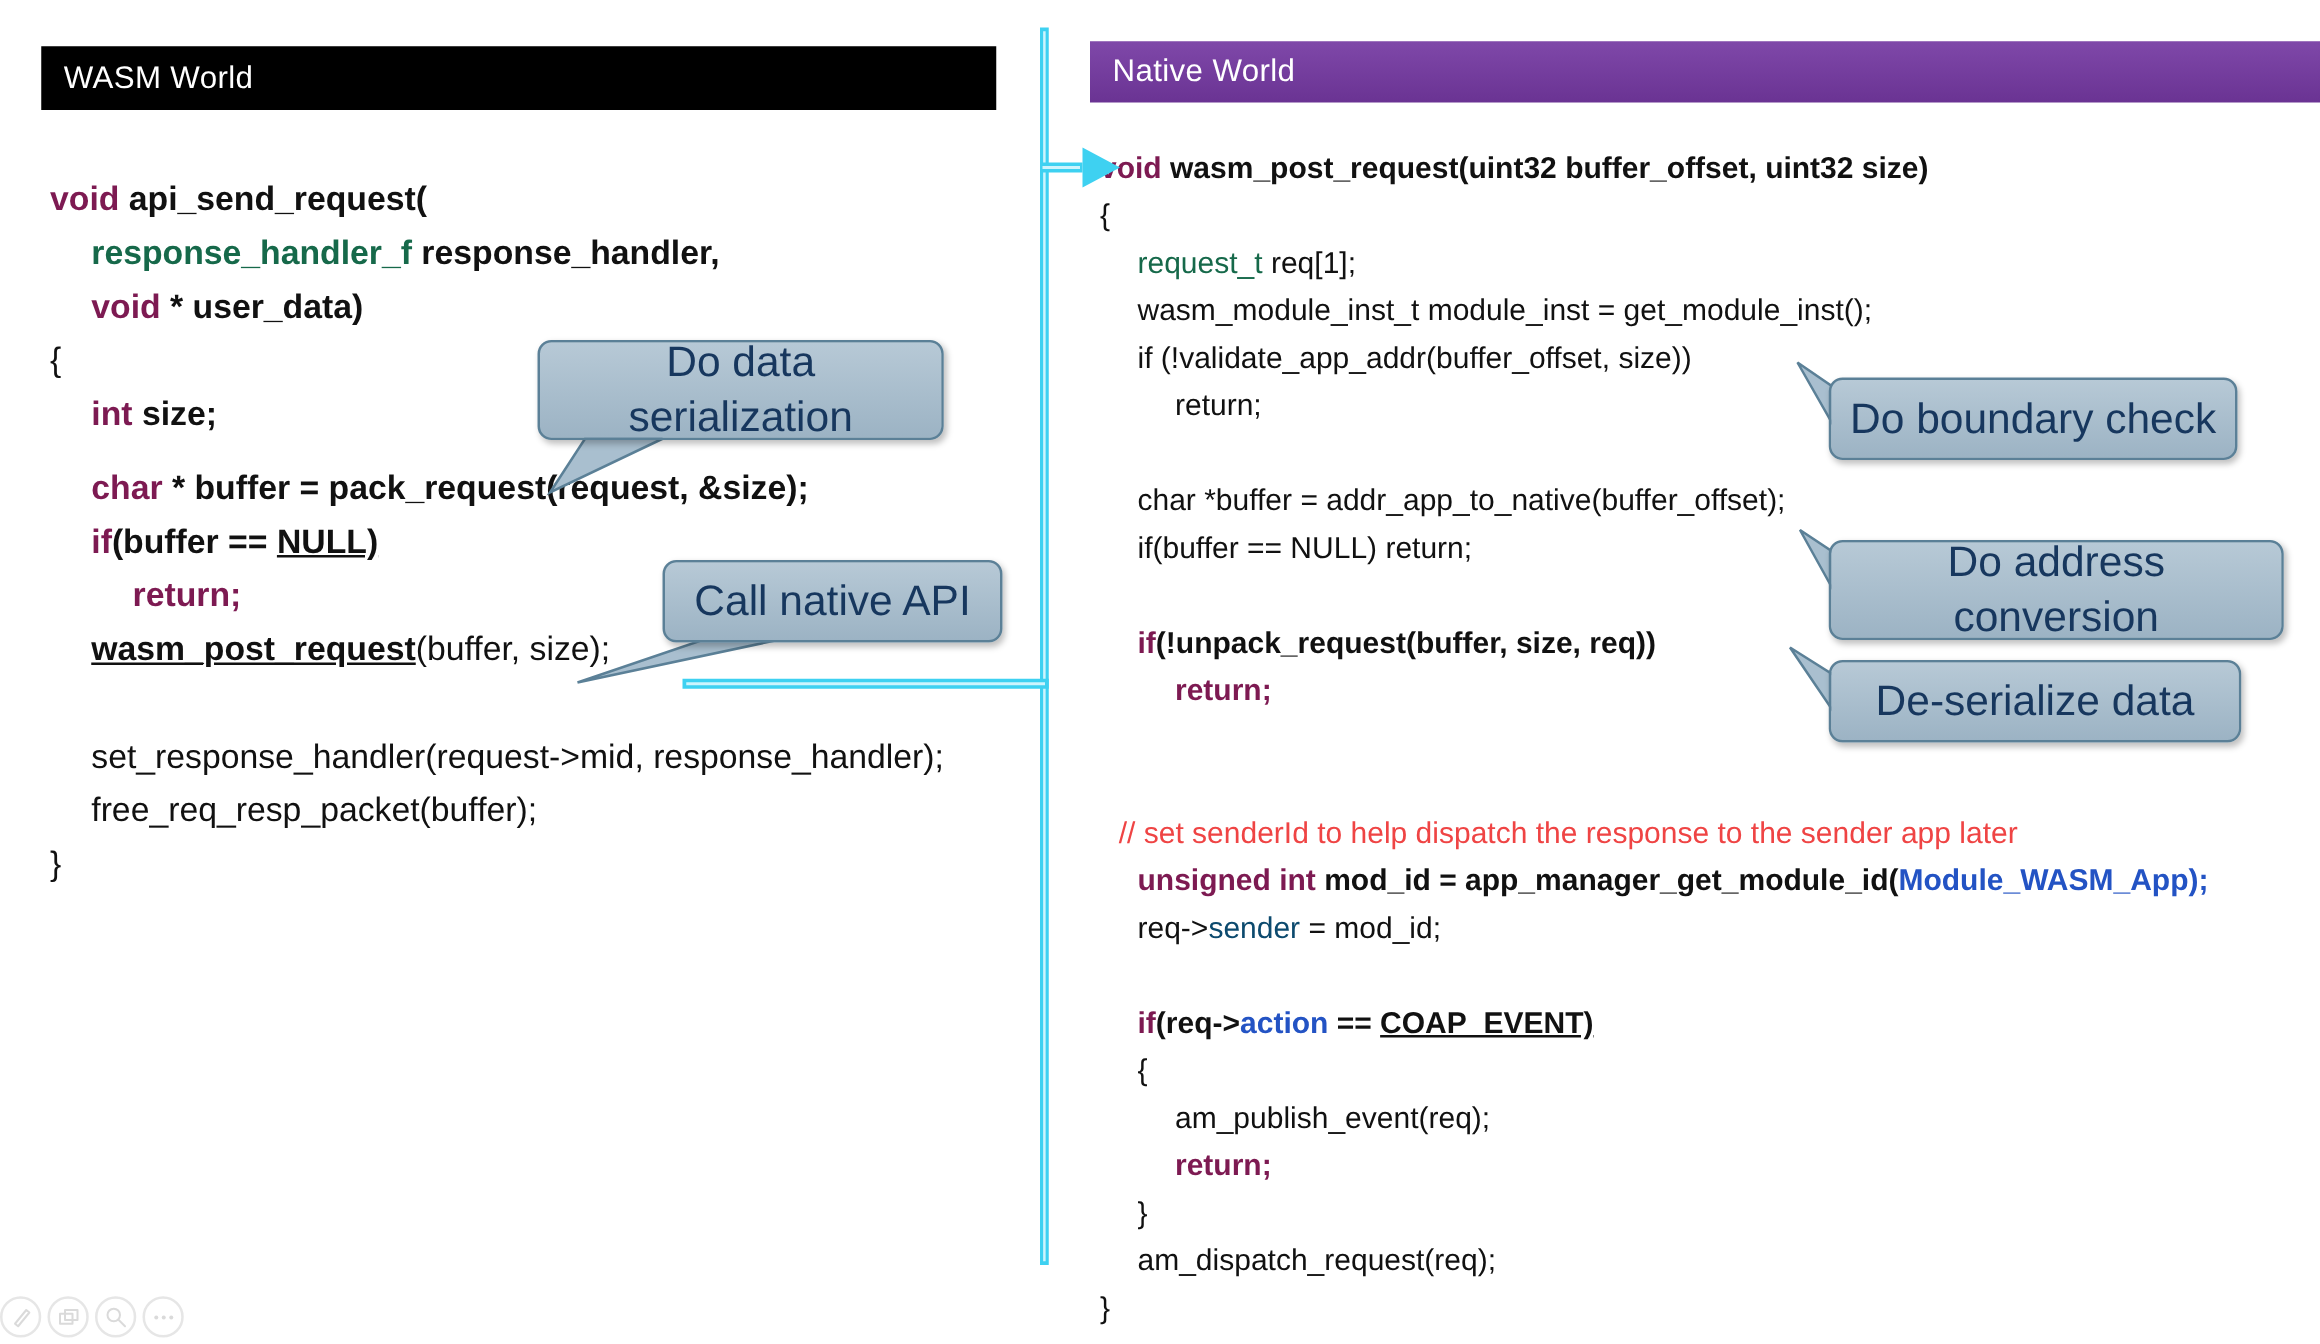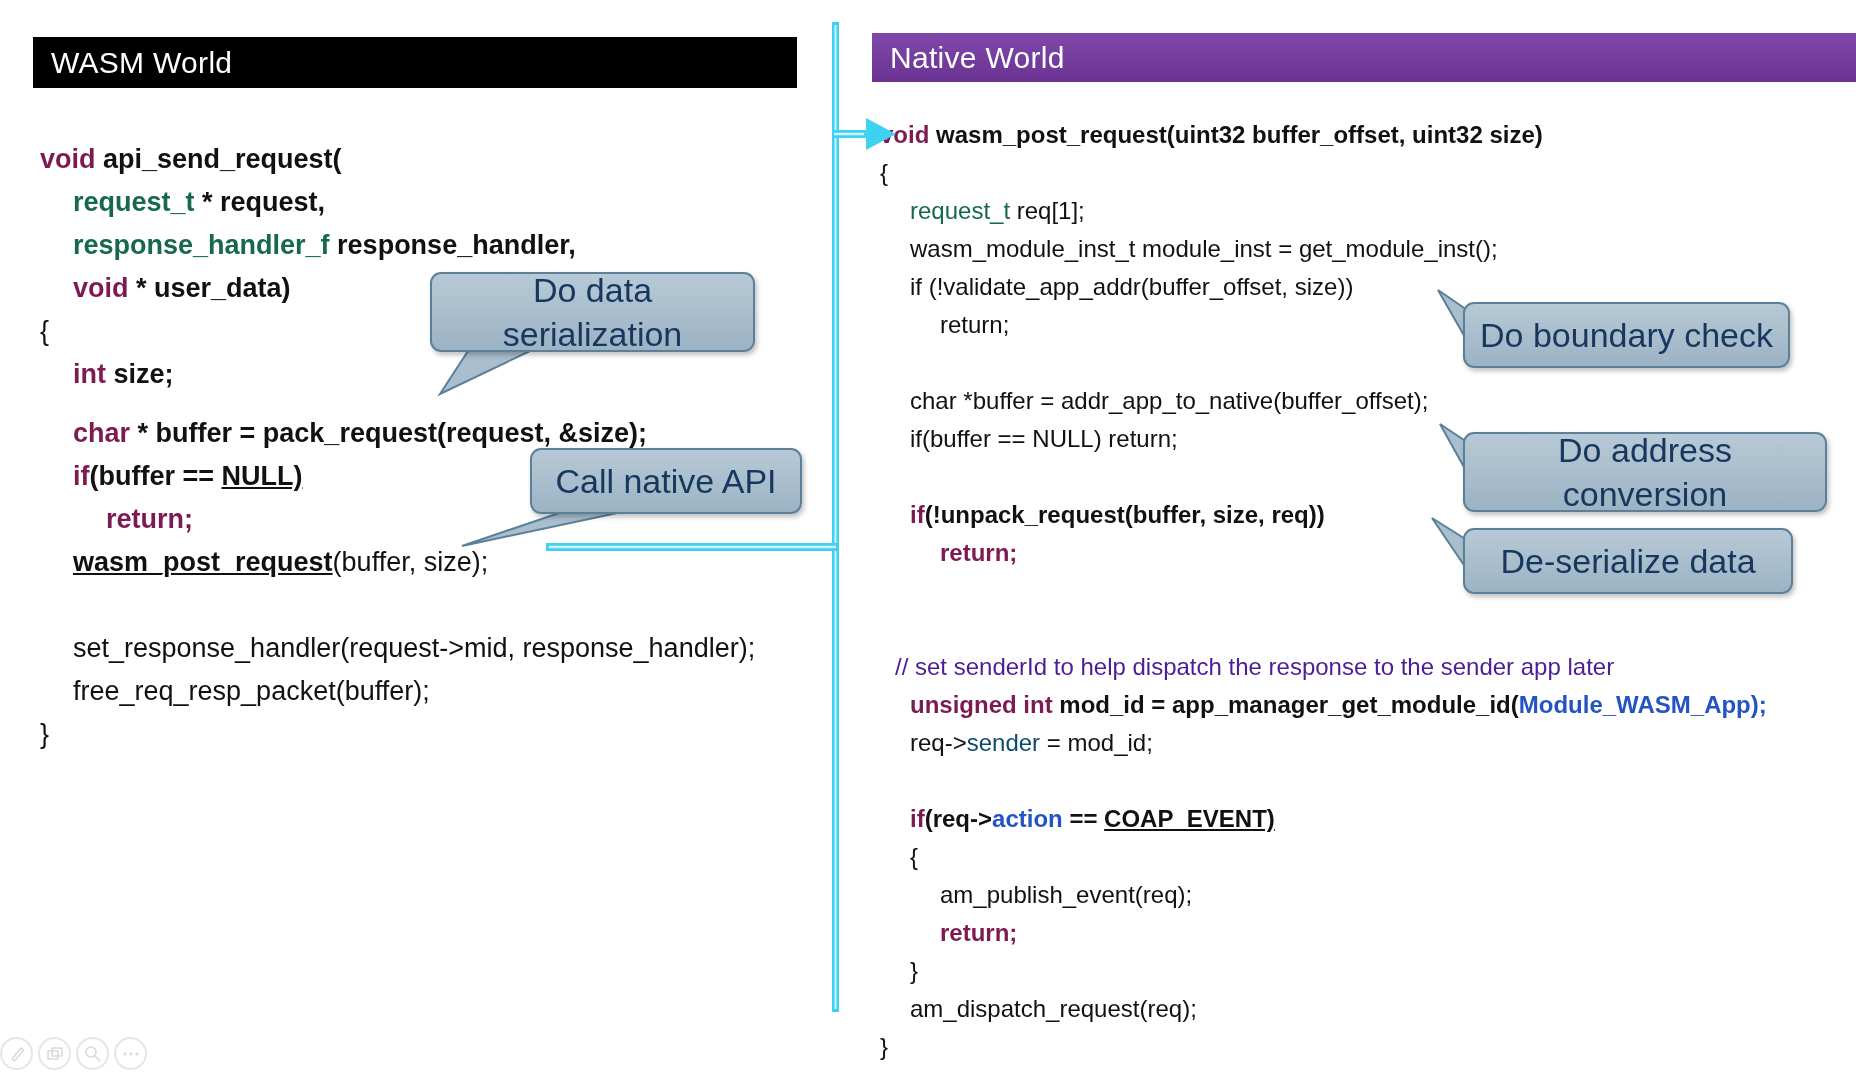--- a/index.html
+++ b/index.html
@@ -1,41 +1,41 @@
 <!DOCTYPE html>
 <html><head>
 <meta charset="utf-8">
 <style>
   *{box-sizing:border-box;margin:0;padding:0}
   html,body{background:#ffffff}
   .slide{position:relative;width:1856px;height:1075px;background:#ffffff;overflow:hidden;
          font-family:"Liberation Sans",sans-serif}
 
   
-  .header{position:absolute;display:flex;align-items:center;color:#ffffff;font-size:30px;
+  .header{position:absolute;display:flex;align-items:center;color:#ffffff;font-size:25px;
           padding-left:18px;letter-spacing:.3px;z-index:2}
   .header-wasm{left:33px;top:37px;width:764px;height:51px;background:#000000}
   .header-native{left:872px;top:33px;width:984px;height:49px;
                  background:linear-gradient(180deg,#7f48a9 0%,#6a3393 100%)}
 
   
   .code{position:absolute;z-index:2}
   .code .code-line{white-space:pre;color:#111111}
   .code-wasm{left:40px;top:138px}
   .code-wasm .code-line{font-size:27px;line-height:43px;height:43px}
   .code-native{left:880px;top:116px}
   .code-native .code-line{font-size:24px;line-height:38px;height:38px}
 
   .seg-k{color:#7d1a52;font-weight:700}
   .seg-gb{color:#16694a;font-weight:700}
   .seg-g{color:#16694a}
   .seg-b{color:#111111;font-weight:700}
   .seg-n{color:#111111}
   .seg-bu{color:#111111;font-weight:700;text-decoration:underline}
-  .seg-c{color:#4c1d95}
+  .seg-c{color:#ef4444}
   .seg-bl{color:#0c4a6e}
   .seg-blb{color:#2353c4;font-weight:700}
   .seg-bbi{color:#2353c4;font-weight:700;}
 
   
   .overlay{position:absolute;left:0;top:0;width:1856px;height:1075px;z-index:5;pointer-events:none}
 
   
   .callout{position:absolute;z-index:6;background:linear-gradient(180deg,#b7c9d6,#9cb3c4);
            border:2px solid #5b8097;border-radius:11px;display:flex;align-items:center;
@@ -79,21 +79,20 @@
 
     <polygon points="440,394 468,351 530,351" fill="#a9bfcf" stroke="#5b8097" stroke-width="2"></polygon>
     <polygon points="462,546 562,512 622,512" fill="#a9bfcf" stroke="#5b8097" stroke-width="2"></polygon>
     <polygon points="1438,290 1470,312 1470,346" fill="#a9bfcf" stroke="#5b8097" stroke-width="2"></polygon>
     <polygon points="1440,424 1470,444 1470,478" fill="#a9bfcf" stroke="#5b8097" stroke-width="2"></polygon>
     <polygon points="1432,518 1470,542 1470,574" fill="#a9bfcf" stroke="#5b8097" stroke-width="2"></polygon>
   </svg>
 
   <div class="code code-wasm">
       <div class="code-line" style="padding-left: 0px;"><span class="seg-k">void</span><span class="seg-b"> api_send_request(</span></div>
-      <div class="code-line" style="padding-left: 33px;"><span class="seg-gb">request_t</span><span class="seg-b"> * request,</span></div>
       <div class="code-line" style="padding-left: 33px;"><span class="seg-gb">response_handler_f</span><span class="seg-b"> response_handler,</span></div>
       <div class="code-line" style="padding-left: 33px;"><span class="seg-k">void</span><span class="seg-b"> * user_data)</span></div>
       <div class="code-line" style="padding-left: 0px;"><span class="seg-n">{</span></div>
       <div class="code-line" style="padding-left: 33px;"><span class="seg-k">int</span><span class="seg-b"> size;</span></div>
       <div class="code-line" style="padding-left: 33px; margin-top: 16px;"><span class="seg-k">char</span><span class="seg-b"> * buffer = pack_request(request, &amp;size);</span></div>
       <div class="code-line" style="padding-left: 33px;"><span class="seg-k">if</span><span class="seg-b">(buffer == </span><span class="seg-bu">NULL)</span></div>
       <div class="code-line" style="padding-left: 66px;"><span class="seg-k">return;</span></div>
       <div class="code-line" style="padding-left: 33px;"><span class="seg-bu">wasm_post_request</span><span class="seg-n">(buffer, size);</span></div>
       <div class="code-line" style="padding-left: 0px;">&nbsp;</div>
       <div class="code-line" style="padding-left: 33px;"><span class="seg-n">set_response_handler(request-&gt;mid, response_handler);</span></div>

